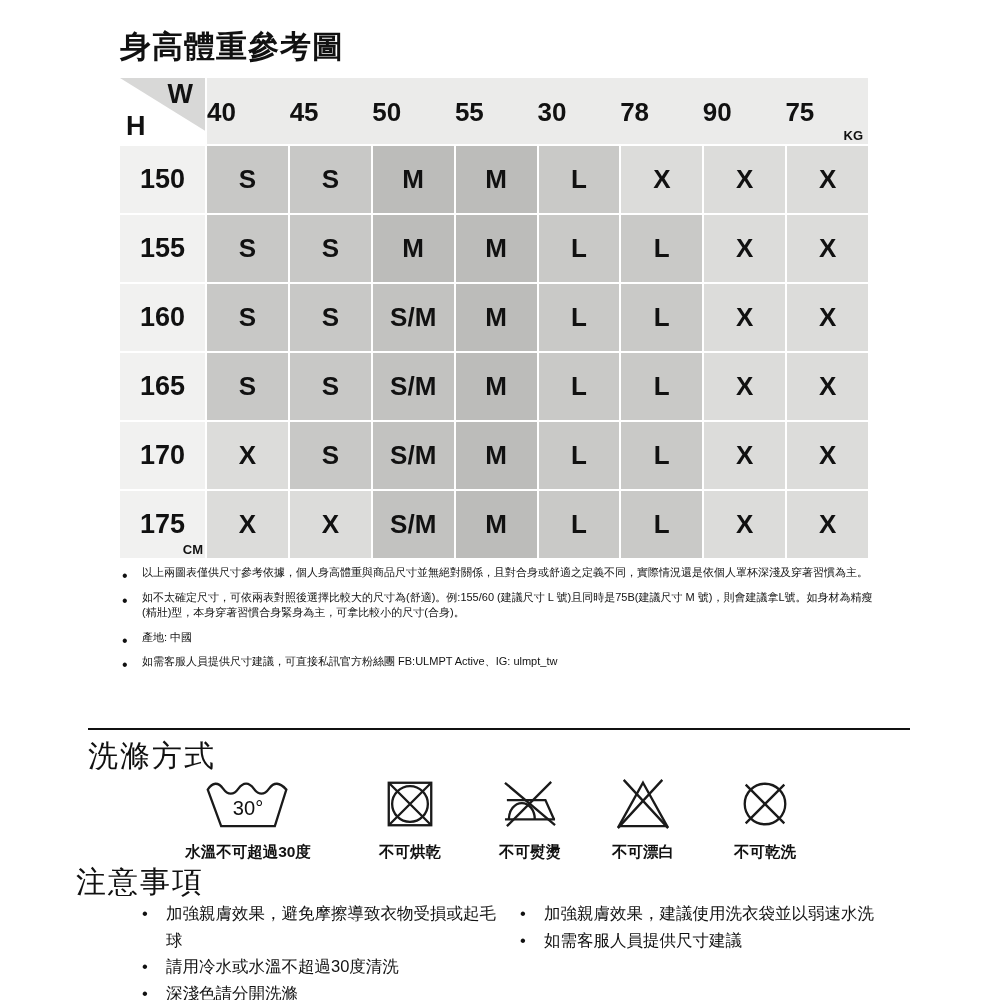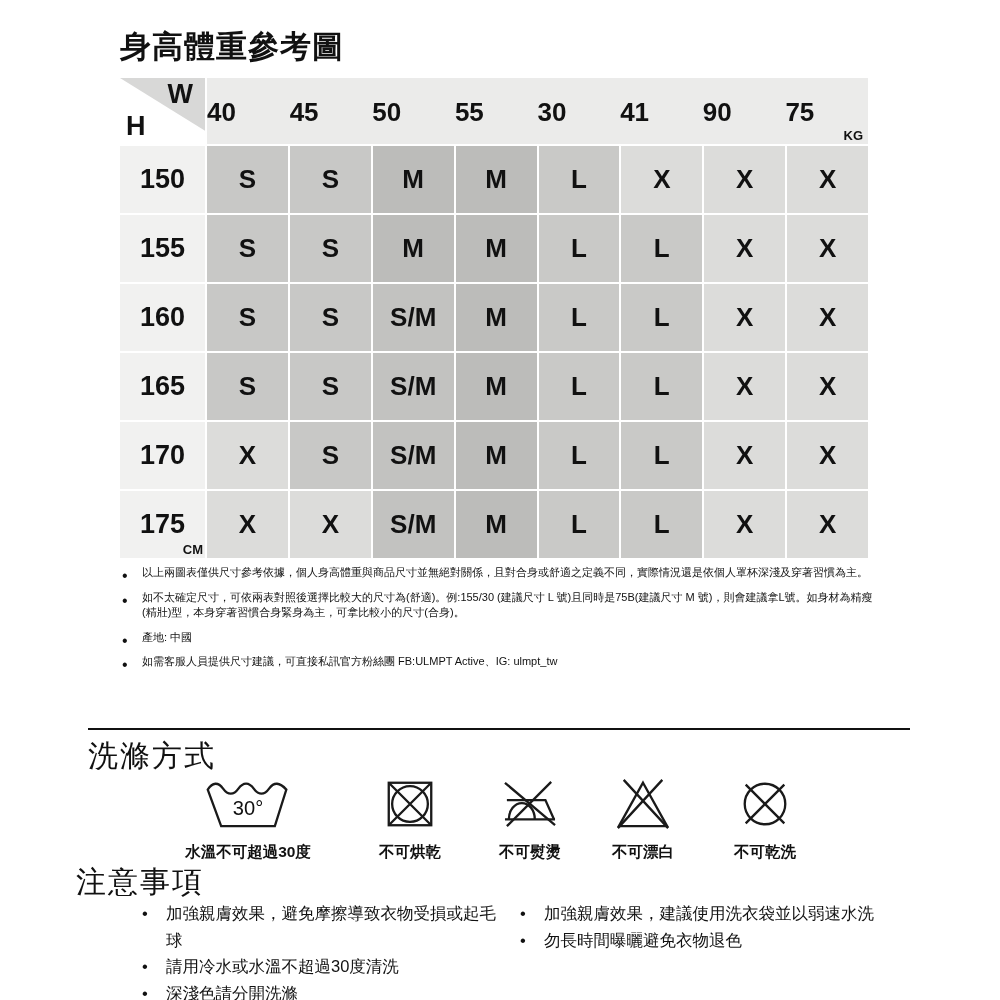--- a/index.html
+++ b/index.html
@@ -61,21 +61,21 @@
       <div class="tri"></div>
       <span id="corner-w">W</span>
       <span id="corner-h">H</span>
     </div>
     <div id="weight-band">
       <div class="hcell">40</div>
         <div class="hcell">45</div>
         <div class="hcell">50</div>
         <div class="hcell">55</div>
         <div class="hcell">30</div>
-        <div class="hcell">41</div>
+        <div class="hcell">78</div>
         <div class="hcell">90</div>
         <div class="hcell">75</div>
         <span id="kg-label">KG</span>
     </div>
   </div>
   <div id="size-table-body">
     <span id="cm-label">CM</span>
   <div class="trow">
         <div class="hlabel">150</div>
         <div class="cell" style="background: rgb(200, 200, 198);">S</div>
@@ -140,21 +140,21 @@
         <div class="cell" style="background: rgb(201, 201, 199);">L</div>
         <div class="cell" style="background: rgb(201, 201, 199);">L</div>
         <div class="cell" style="background: rgb(220, 220, 218);">X</div>
         <div class="cell" style="background: rgb(220, 220, 218);">X</div>
       </div>
     </div>
 </div>
 
 <div class="abs" id="notes-list">
     <div class="note">以上兩圖表僅供尺寸參考依據，個人身高體重與商品尺寸並無絕對關係，且對合身或舒適之定義不同，實際情況還是依個人罩杯深淺及穿著習慣為主。</div>
-    <div class="note">如不太確定尺寸，可依兩表對照後選擇比較大的尺寸為(舒適)。例:155/30 (建議尺寸 L 號)且同時是75B(建議尺寸 M 號)，則會建議拿L號。如身材為精瘦(精壯)型，本身穿著習慣合身緊身為主，可拿比較小的尺寸(合身)。</div>
+    <div class="note">如不太確定尺寸，可依兩表對照後選擇比較大的尺寸為(舒適)。例:155/60 (建議尺寸 L 號)且同時是75B(建議尺寸 M 號)，則會建議拿L號。如身材為精瘦(精壯)型，本身穿著習慣合身緊身為主，可拿比較小的尺寸(合身)。</div>
     <div class="note">產地: 中國</div>
     <div class="note">如需客服人員提供尺寸建議，可直接私訊官方粉絲團 FB:ULMPT  Active、IG: ulmpt_tw</div>
   </div>
 
 <div class="abs" id="divider"></div>
 
 <div class="abs section-heading" id="washing-heading">洗滌方式</div>
 
 <div class="abs" id="washing-row">
 
@@ -214,14 +214,14 @@
 </div>
 
 <div class="abs section-heading" id="cautions-heading">注意事項</div>
 <div class="abs caution-list" id="caution-left">
     <div class="note">加強親膚效果，避免摩擦導致衣物受損或起毛球</div>
     <div class="note">請用冷水或水溫不超過30度清洗</div>
     <div class="note">深淺色請分開洗滌</div>
   </div>
 <div class="abs caution-list" id="caution-right">
     <div class="note">加強親膚效果，建議使用洗衣袋並以弱速水洗</div>
-    <div class="note">勿長時間曝曬避免衣物退色</div>
+    <div class="note">如需客服人員提供尺寸建議</div>
   </div>
 
 </body></html>

